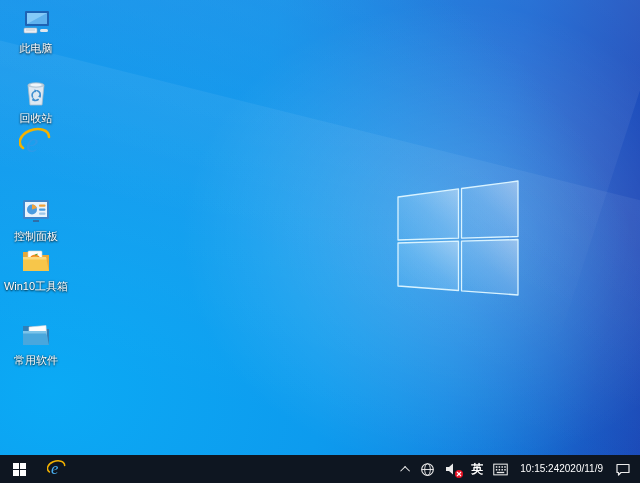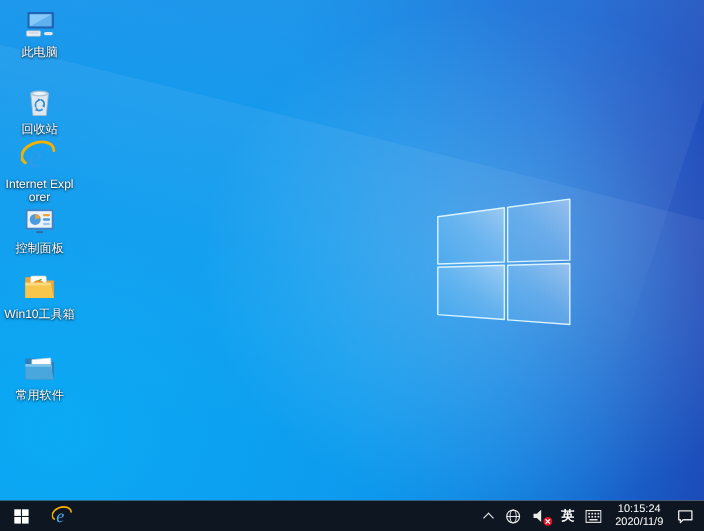--- a/index.html
+++ b/index.html
@@ -60,21 +60,21 @@
   .tray { display: flex; align-items: center; gap: 0; padding-right: 4px; }
   .tray-item { height: 28px; display: flex; align-items: center; justify-content: center; padding: 0 5px; }
 
   .chevron-up {
     width: 7px; height: 7px; border-left: 1.4px solid #eaeaea; border-top: 1.4px solid #eaeaea;
     transform: rotate(45deg) translateY(2px);
   }
   .ime-text { color: #ffffff; font-size: 12px; font-weight: bold; }
 
   .clock {
-    display: flex; flex-direction: column; align-items: center; justify-content: center;
+    display: flex; flex-direction: row; align-items: center; justify-content: center;
     color: #ffffff; font-size: 10px; line-height: 12px; padding: 0 7px; height: 28px; text-align: right;
   }
 
   .vol-wrap { position: relative; width: 16px; height: 14px; }
   .vol-badge {
     position: absolute; right: -2px; bottom: -2px; width: 8px; height: 8px; border-radius: 50%;
     background: #e81123; display: flex; align-items: center; justify-content: center;
   }
 </style>
 </head>
@@ -137,24 +137,23 @@
         <div class="caption">回收站</div>
       </div>
 
       <div class="desk-icon" style="top:122px">
         <div class="glyph">
           <svg width="34" height="34" viewBox="0 0 34 34">
             <text x="7" y="26" font-family="Liberation Serif, serif" font-size="28" font-style="italic" fill="#2e9ae8">e</text>
             <path d="M4 22 A15 10 -18 1 1 30 11" fill="none" stroke="#f3b200" stroke-width="2.6" stroke-linecap="round"></path>
           </svg>
         </div>
-        <div class="caption">Internet Explorer</div>
-      </div>
-
-      <div class="desk-icon" style="top:180px">
+      </div>
+
+      <div class="desk-icon" style="top:190px">
         <div class="glyph">
           <svg width="32" height="32" viewBox="0 0 32 32">
             <rect x="3" y="5" width="26" height="19" rx="1.5" fill="#3c86cc"></rect>
             <rect x="5" y="7" width="22" height="15" fill="#eaf3fb"></rect>
             <circle cx="12" cy="14.5" r="5" fill="#4a9be0"></circle>
             <path d="M12 14.5 L12 9.5 A5 5 0 0 1 16.8 13 Z" fill="#f0a23c"></path>
             <rect x="19" y="9.5" width="6.5" height="2.2" rx="1" fill="#f0a23c"></rect>
             <rect x="19" y="13.5" width="6.5" height="2.2" rx="1" fill="#4a9be0"></rect>
             <rect x="19" y="17.5" width="6.5" height="2.2" rx="1" fill="#9fc6e8"></rect>
             <rect x="13" y="25" width="6" height="2" fill="#2e6ea8"></rect>

